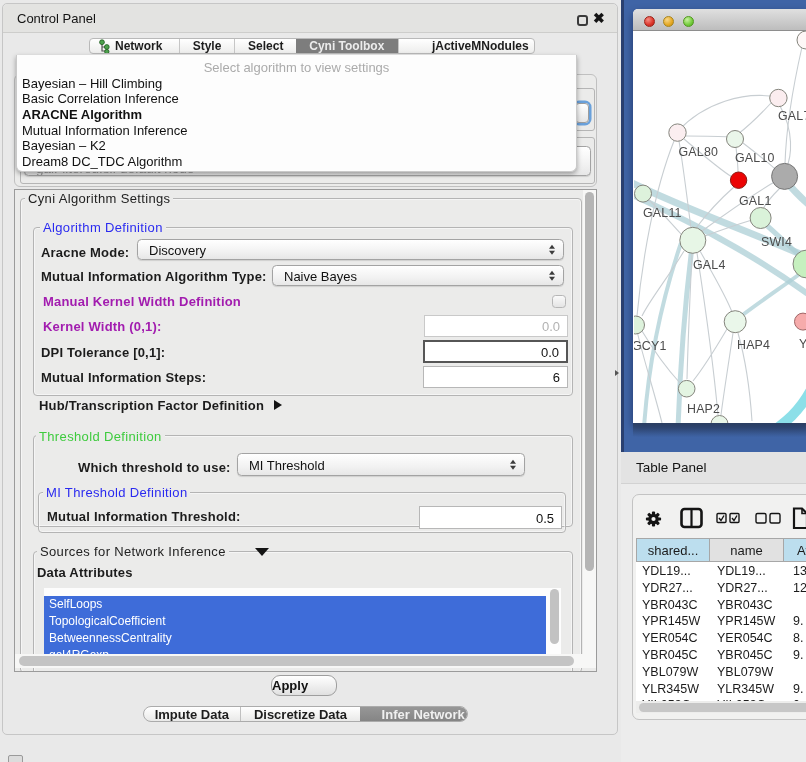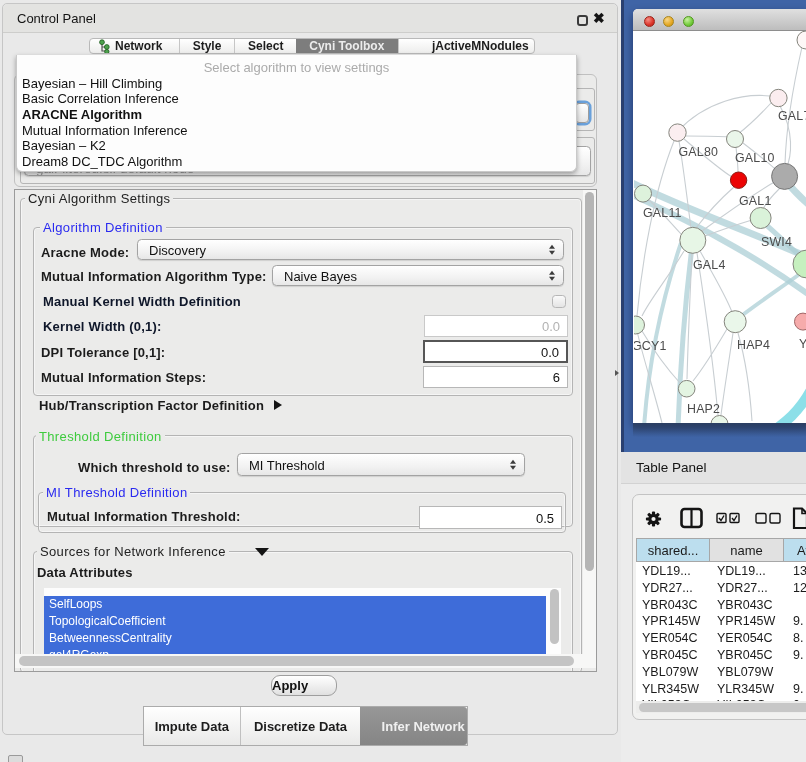--- a/index.html
+++ b/index.html
@@ -1,20 +1,20 @@
 <!DOCTYPE html>
 <html><head>
 <meta charset="utf-8">
 <style>
 * { margin:0; padding:0; box-sizing:border-box; }
 html,body { width:806px; height:762px; overflow:hidden; background:#e9e9e9;
   font-family:"Liberation Sans", sans-serif; position:relative; }
 .abs { position:absolute; }
 .lbl { position:absolute; font-size:13px; font-weight:bold; color:#1c1c1c; white-space:nowrap; letter-spacing:0.2px; }
-.lbl.dis { color:#0f172a; }
+.lbl.dis { color:#a21caf; }
 .gtitle { position:absolute; font-size:13px; color:#222; background:#ebebea; padding:0 3px; white-space:nowrap; letter-spacing:0.35px; }
 .gbox { position:absolute; border:1px solid #b4b4b4; border-radius:4px;
   box-shadow: inset 0 0 0 1px rgba(255,255,255,.5); }
 .combo { position:absolute; background:linear-gradient(#ffffff,#f2f2f2 60%,#e7e7e7);
   border:1px solid #a3a3a3; border-radius:4.5px; font-size:13px; color:#111;
   box-shadow:0 1px 1px rgba(0,0,0,.12); }
 .combo .ctext { position:absolute; left:11px; top:50%; transform:translateY(-50%); white-space:nowrap; }
 .carrows { position:absolute; right:7px; top:50%; transform:translateY(-50%); width:7px; }
 .carrows .up { display:block;width:0;height:0;border-left:3.5px solid transparent;border-right:3.5px solid transparent;border-bottom:4px solid #3c3c3c; margin-bottom:2.5px;}
 .carrows .dn { display:block;width:0;height:0;border-left:3.5px solid transparent;border-right:3.5px solid transparent;border-top:4px solid #3c3c3c;}
@@ -134,21 +134,21 @@
     Basic Correlation Inference<br>
     <span style="font-weight:bold;">ARACNE Algorithm</span><br>
     Mutual Information Inference<br>
     Bayesian – K2<br>
     Dream8 DC_TDC Algorithm
   </div>
 </div>
 
 <div class="abs" style="left:271px;top:675px;width:66px;height:21px;border:1px solid #9e9e9e;border-radius:9px;background:linear-gradient(#ffffff,#e0e0e0);text-align:left;font-size:13px;font-weight:bold;color:#111;line-height:19px;">Apply</div>
 
-<div class="abs" id="bottabs" style="left:143px;top:706px;width:325px;height:40px;display:flex;border:1px solid #ababab;border-radius:0;background:linear-gradient(#ffffff,#e9e9e8);font-size:13px;font-weight:bold;color:#1d1d1d;overflow:hidden;">
+<div class="abs" id="bottabs" style="left:143px;top:706px;width:325px;height:16px;display:flex;border:1px solid #ababab;border-radius:12px;background:linear-gradient(#ffffff,#e9e9e8);font-size:13px;font-weight:bold;color:#1d1d1d;overflow:hidden;">
   <div style="width:97px;display:flex;align-items:center;justify-content:center;border-right:1px solid #c0c0c0;">Impute Data</div>
   <div style="width:120px;display:flex;align-items:center;justify-content:center;">Discretize Data</div>
   <div style="width:107px;display:flex;align-items:center;justify-content:center;background:linear-gradient(#979797,#858585);color:#f0f0f0;border-radius:0 3px 3px 0;padding-left:19px;">Infer Network</div>
 </div>
 
 <div class="abs" style="left:615px;top:370px;width:0;height:0;border-top:3px solid transparent;border-bottom:3px solid transparent;border-left:4px solid #555;"></div>
 
 <div class="abs" style="left:8px;top:755px;width:15px;height:10px;border:1px solid #9a9a9a;background:#dcdcdc;border-radius:2px;"></div>
 
 <div class="abs" style="left:621px;top:0;width:185px;height:452px;background:#3f64a6;"></div>

